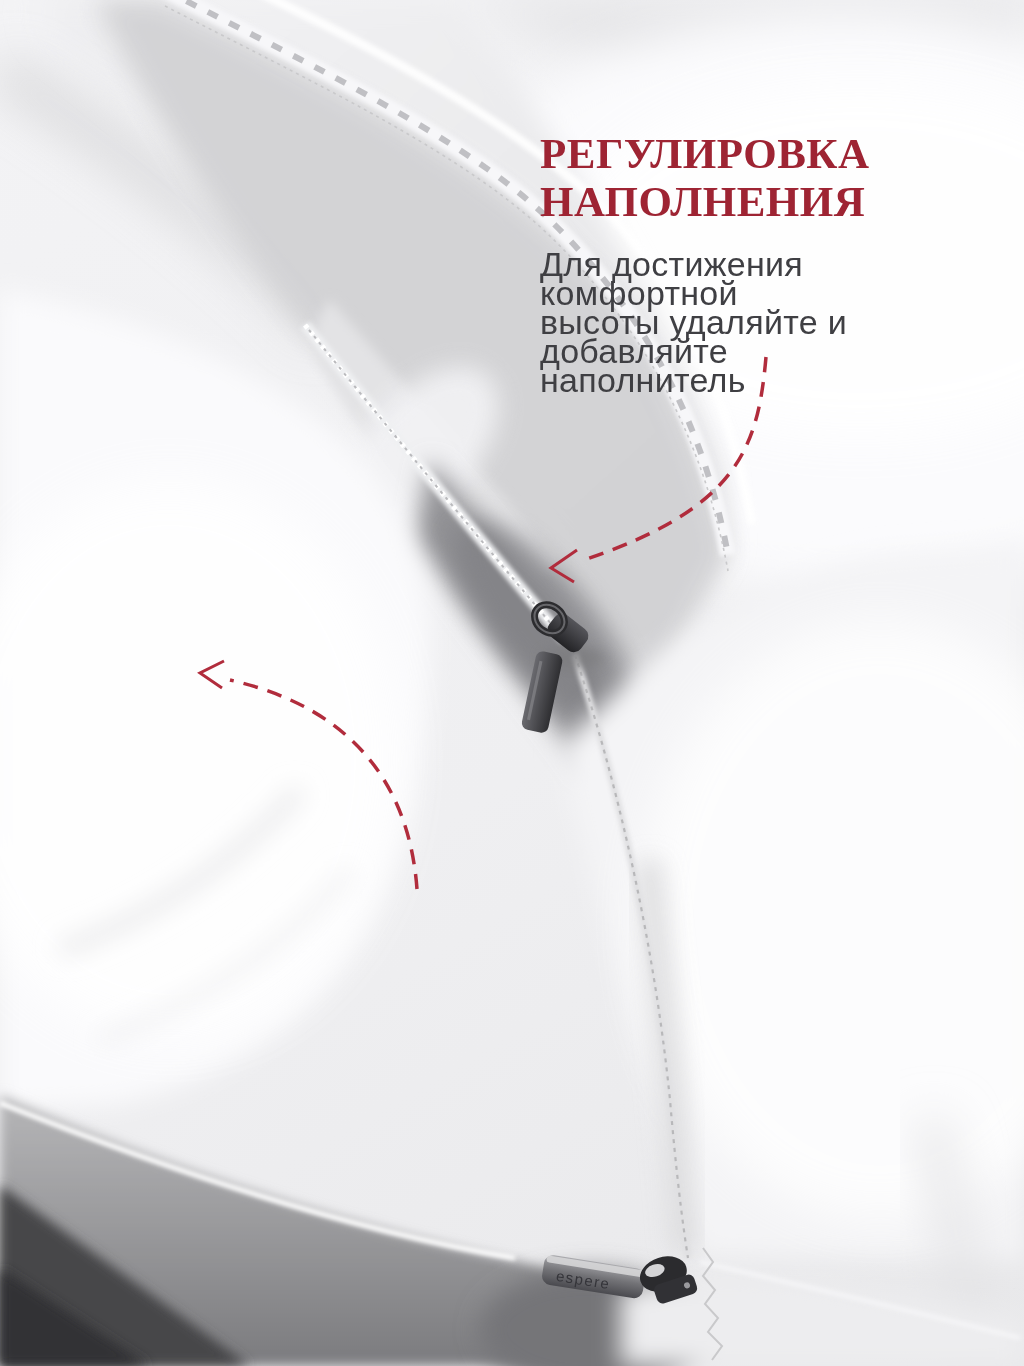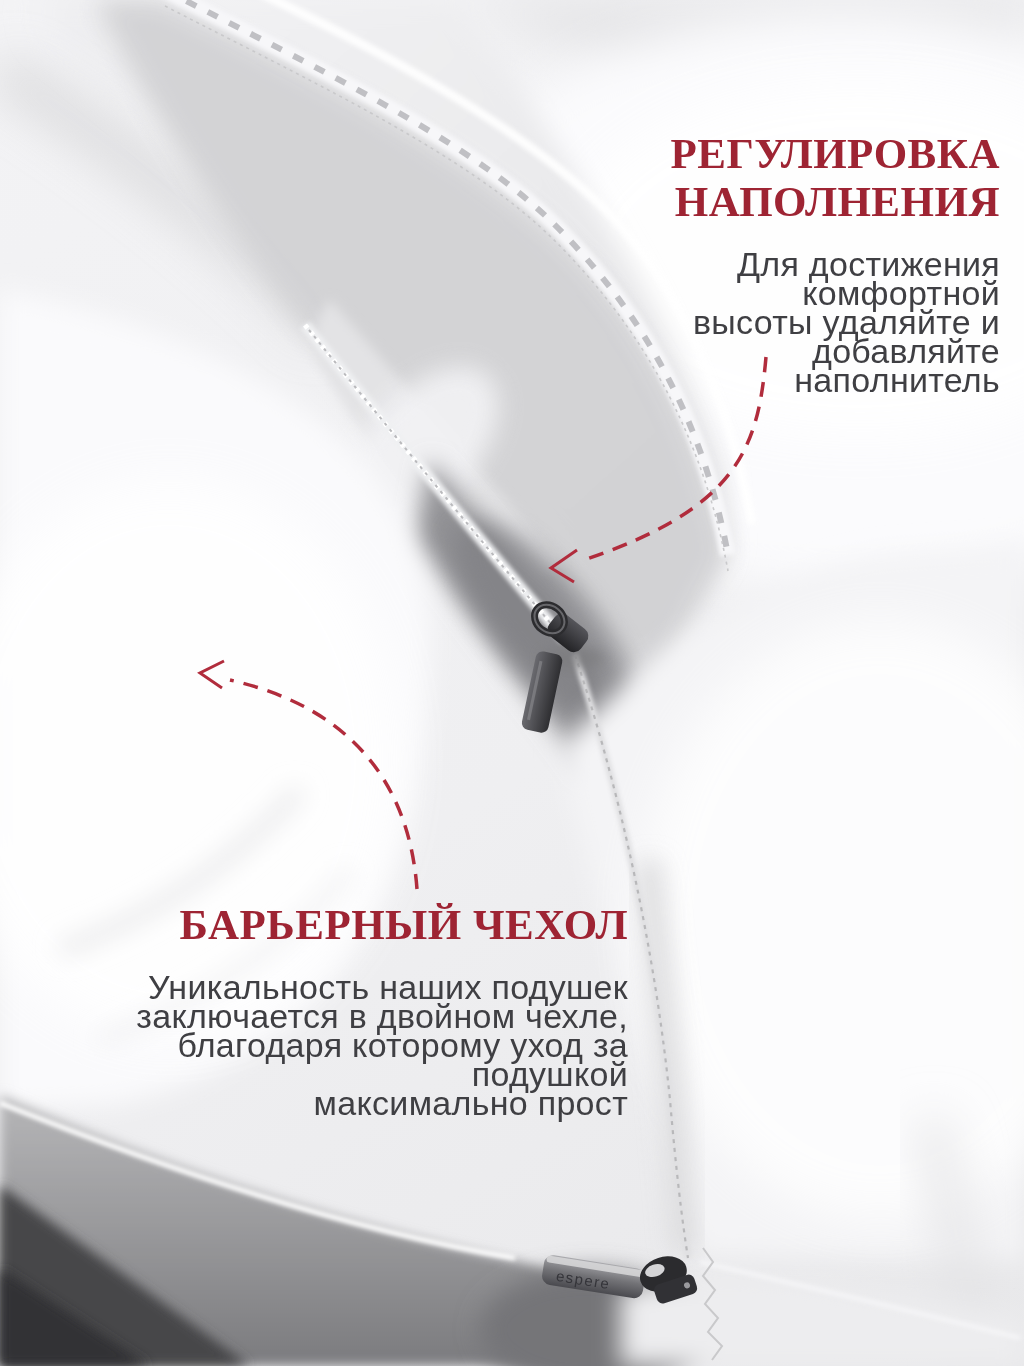--- a/index.html
+++ b/index.html
@@ -4,21 +4,21 @@
 <style>
   html,body{margin:0;padding:0;background:#ffffff;}
   .stage{
     position:relative;
     width:1024px;height:1366px;
     overflow:hidden;
     background:linear-gradient(150deg,#f3f3f5 0%,#efeff1 55%,#e8e8ea 100%);
     font-family:"Liberation Sans",sans-serif;
   }
   .stage svg{position:absolute;inset:0;display:block;}
-  .note{position:absolute;text-align:right;pointer-events:none;}
+  .note{position:absolute;text-align:left;pointer-events:none;}
   .note-title{
     margin:0;
     font-family:"Liberation Serif",serif;
     font-weight:700;
     font-size:43px;
     line-height:48px;
     letter-spacing:0.5px;
     color:#9e2433;
     white-space:pre-line;
   }
@@ -175,21 +175,14 @@
   </svg>
 
   <section class="note note-filling">
     <h2 class="note-title">РЕГУЛИРОВКА
 НАПОЛНЕНИЯ</h2>
     <p class="note-body">Для достижения комфортной
 высоты удаляйте и добавляйте
 наполнитель</p>
   </section>
 
-  <section class="note note-cover">
-    <h2 class="note-title">БАРЬЕРНЫЙ ЧЕХОЛ</h2>
-    <p class="note-body">Уникальность наших подушек
-заключается в двойном чехле,
-благодаря которому уход за подушкой
-максимально прост</p>
-  </section>
 
 </div>
 
 </body></html>

